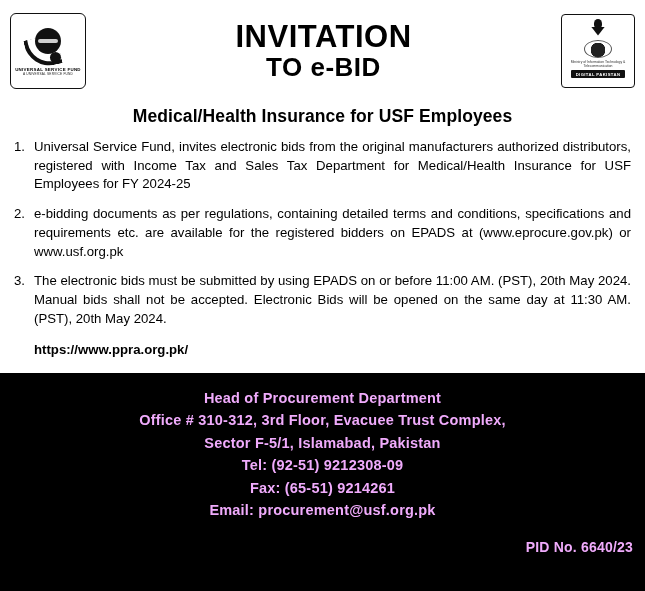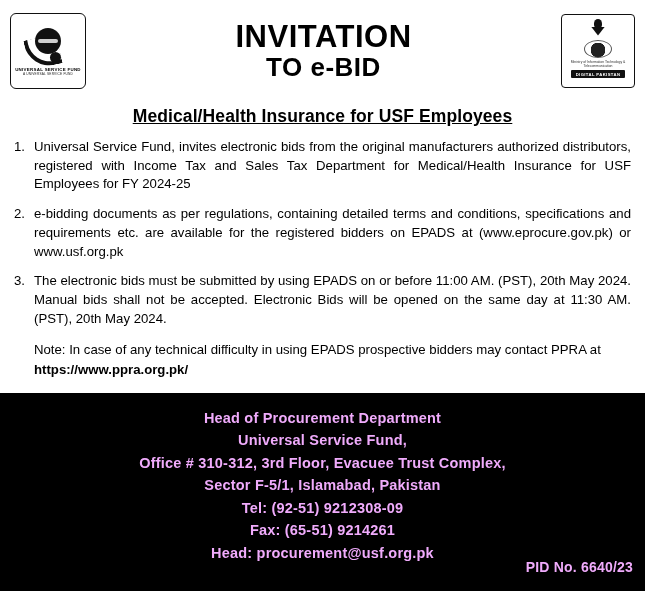--- a/index.html
+++ b/index.html
@@ -152,21 +152,20 @@
     color: #000;
     padding: 6px 14px 14px 14px;
     box-sizing: border-box;
   }
   .subtitle {
     text-align: center;
     font-size: 17.5px;
     font-weight: bold;
     margin: 4px 0 11px 0;
     letter-spacing: .1px;
-    text-decoration: underline;
   }
   ol.items {
     margin: 0;
     padding: 0;
     list-style: none;
   }
   ol.items > li {
     display: flex;
     margin-bottom: 11px;
     font-size: 13.2px;
@@ -293,30 +292,28 @@
         <span class="num">2.</span>
         <span class="txt">e-bidding documents as per regulations, containing detailed terms and conditions, specifications and requirements etc. are available for the registered bidders on EPADS at (www.eprocure.gov.pk) or www.usf.org.pk</span>
       </li>
       <li>
         <span class="num">3.</span>
         <span class="txt">The electronic bids must be submitted by using EPADS on or before 11:00 AM. (PST), 20th May 2024. Manual bids shall not be accepted. Electronic Bids will be opened on the same day at 11:30 AM. (PST), 20th May 2024.</span>
       </li>
     </ol>
 
     <div class="note">
-      <span>Note: In case of any technical difficulty in using EPADS prospective bidders may contact PPRA at</span>
       <span class="url">https://www.ppra.org.pk/</span>
     </div>
 
   </div>
 
   <div class="footer">
     <div class="fline">Head of Procurement Department</div>
-    <div class="fline">Universal Service Fund,</div>
     <div class="fline">Office # 310-312, 3rd Floor, Evacuee Trust Complex,</div>
     <div class="fline">Sector F-5/1, Islamabad, Pakistan</div>
     <div class="fline">Tel: (92-51) 9212308-09</div>
     <div class="fline">Fax: (65-51) 9214261</div>
-    <div class="fline">Head: procurement@usf.org.pk</div>
+    <div class="fline">Email: procurement@usf.org.pk</div>
     <div class="pid">PID No. 6640/23</div>
   </div>
 
 </div>
 
 </body></html>

